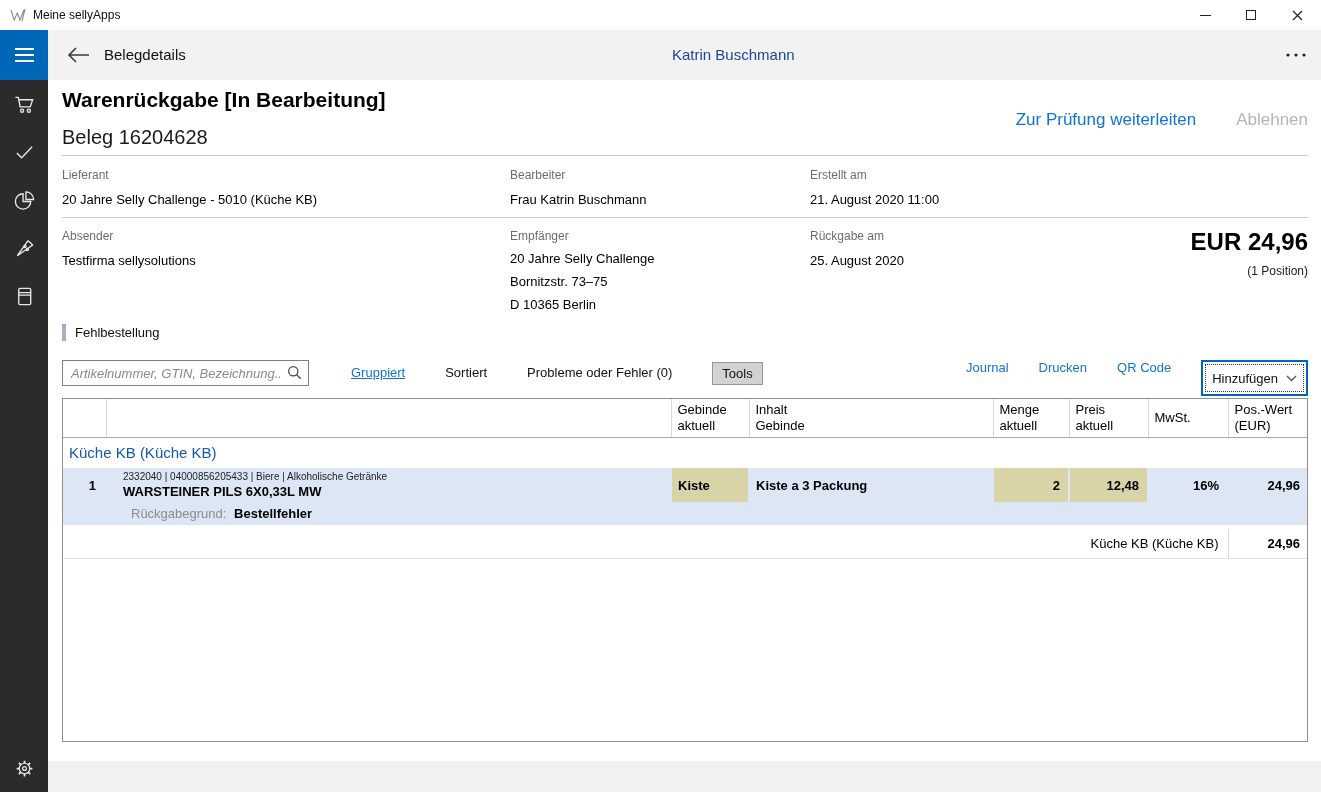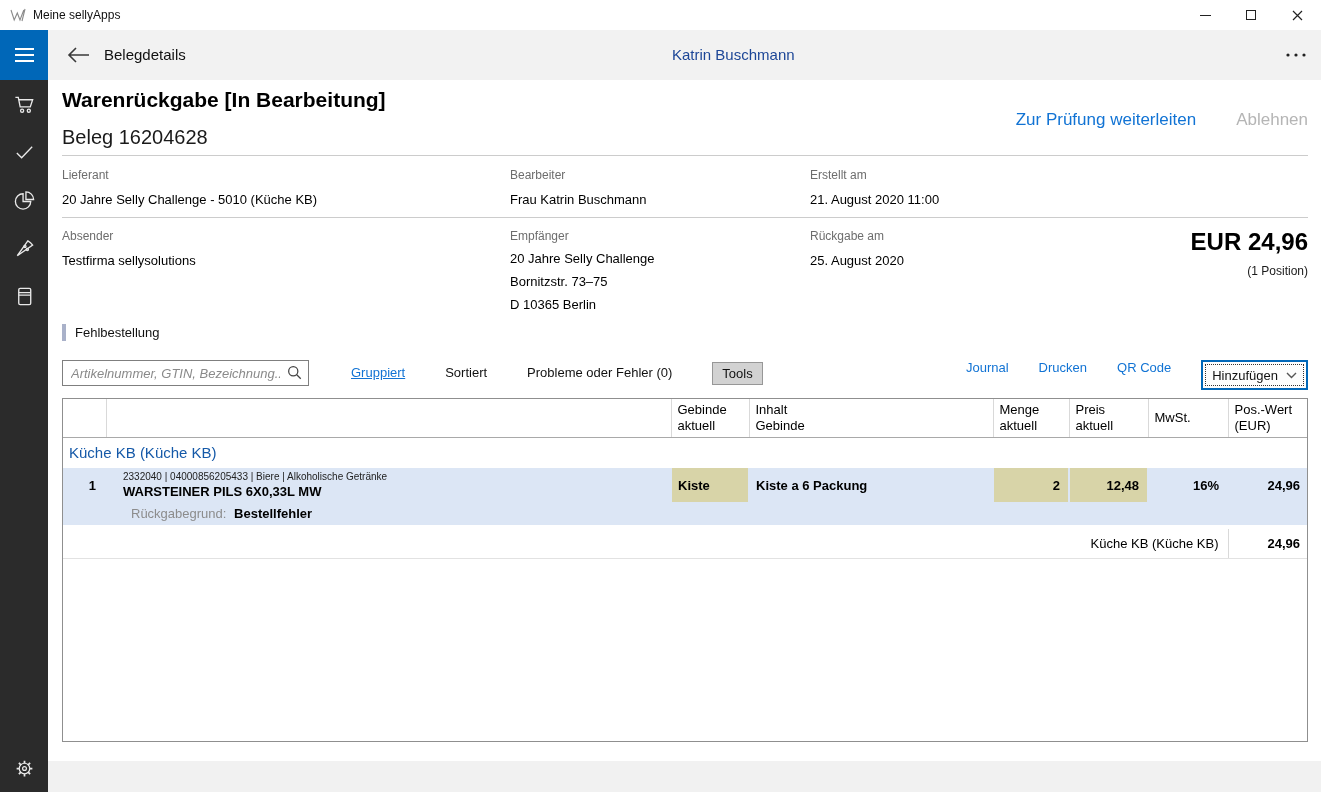--- a/index.html
+++ b/index.html
@@ -69,21 +69,21 @@
     font-size:13px; font-family:inherit; color:#111; background:#fff; outline:none;}
   .search-input::placeholder{font-style:italic; color:#8a8a8a;}
   .search-icon{position:absolute; right:7px; top:5px;}
   .tb-link{font-size:13px; line-height:26px;}
   .lnk-grouped{margin-left:42px; color:var(--link); text-decoration:underline; cursor:pointer;}
   .lnk-plain{margin-left:40px; color:#111; cursor:pointer;}
   .tools-btn{margin-left:40px; height:23px; padding:0 9px; background:#d2d2d2; border:1px solid #979797;
     font-size:13px; line-height:21px; color:#111; cursor:pointer;}
   .tb-right{position:absolute; right:0; top:0; display:flex; align-items:flex-start; gap:30px;}
   .blue-lnk{font-size:13px; color:var(--link); cursor:pointer;}
-  .add-btn{height:30px; background:#fdfdfd; border:2px solid var(--accent);
+  .add-btn{height:36px; background:#fdfdfd; border:2px solid var(--accent);
     outline:1px dotted #333; outline-offset:-5px;
     font-size:13px; color:#111; padding:0 9px; display:flex; align-items:center; gap:8px; cursor:pointer;}
   
   .grid-wrap{position:absolute; left:14px; right:13px; top:318px; height:344px;
     border:1px solid #8f8f8f; background:#fff; overflow:hidden;}
   table{border-collapse:collapse; table-layout:fixed; width:100%;}
   .hdr th{height:38px; font-size:13px; font-weight:normal; color:#000; text-align:left;
     vertical-align:middle; padding:2px 6px; border-bottom:1px solid #a9a9a9; line-height:16px;}
   .hdr th + th{border-left:1px solid #d9d9d9;}
   .group-row td{height:31px; font-size:15px; color:var(--group-header); padding-left:6px;}
@@ -318,21 +318,21 @@
       <tr class="group-row">
         <td colspan="8">Küche KB (Küche KB)</td>
       </tr>
       <tr class="item-row">
         <td class="td-num">1</td>
         <td class="td-desc">
           <div class="art-meta">2332040 | 04000856205433 | Biere | Alkoholische Getränke</div>
           <div class="art-name">WARSTEINER PILS 6X0,33L MW</div>
         </td>
         <td class="td-left cell-hl">Kiste</td>
-        <td class="td-left">Kiste a 6 Packung</td>
+        <td class="td-left">Kiste a 3 Packung</td>
         <td class="td-right cell-hl">2</td>
         <td class="td-right cell-hl">12,48</td>
         <td class="td-right">16%</td>
         <td class="td-right">24,96</td>
       </tr>
       <tr class="reason-row">
         <td colspan="8">
           <span class="reason-label">Rückgabegrund:</span>
           <span class="reason-value">Bestellfehler</span>
         </td>

